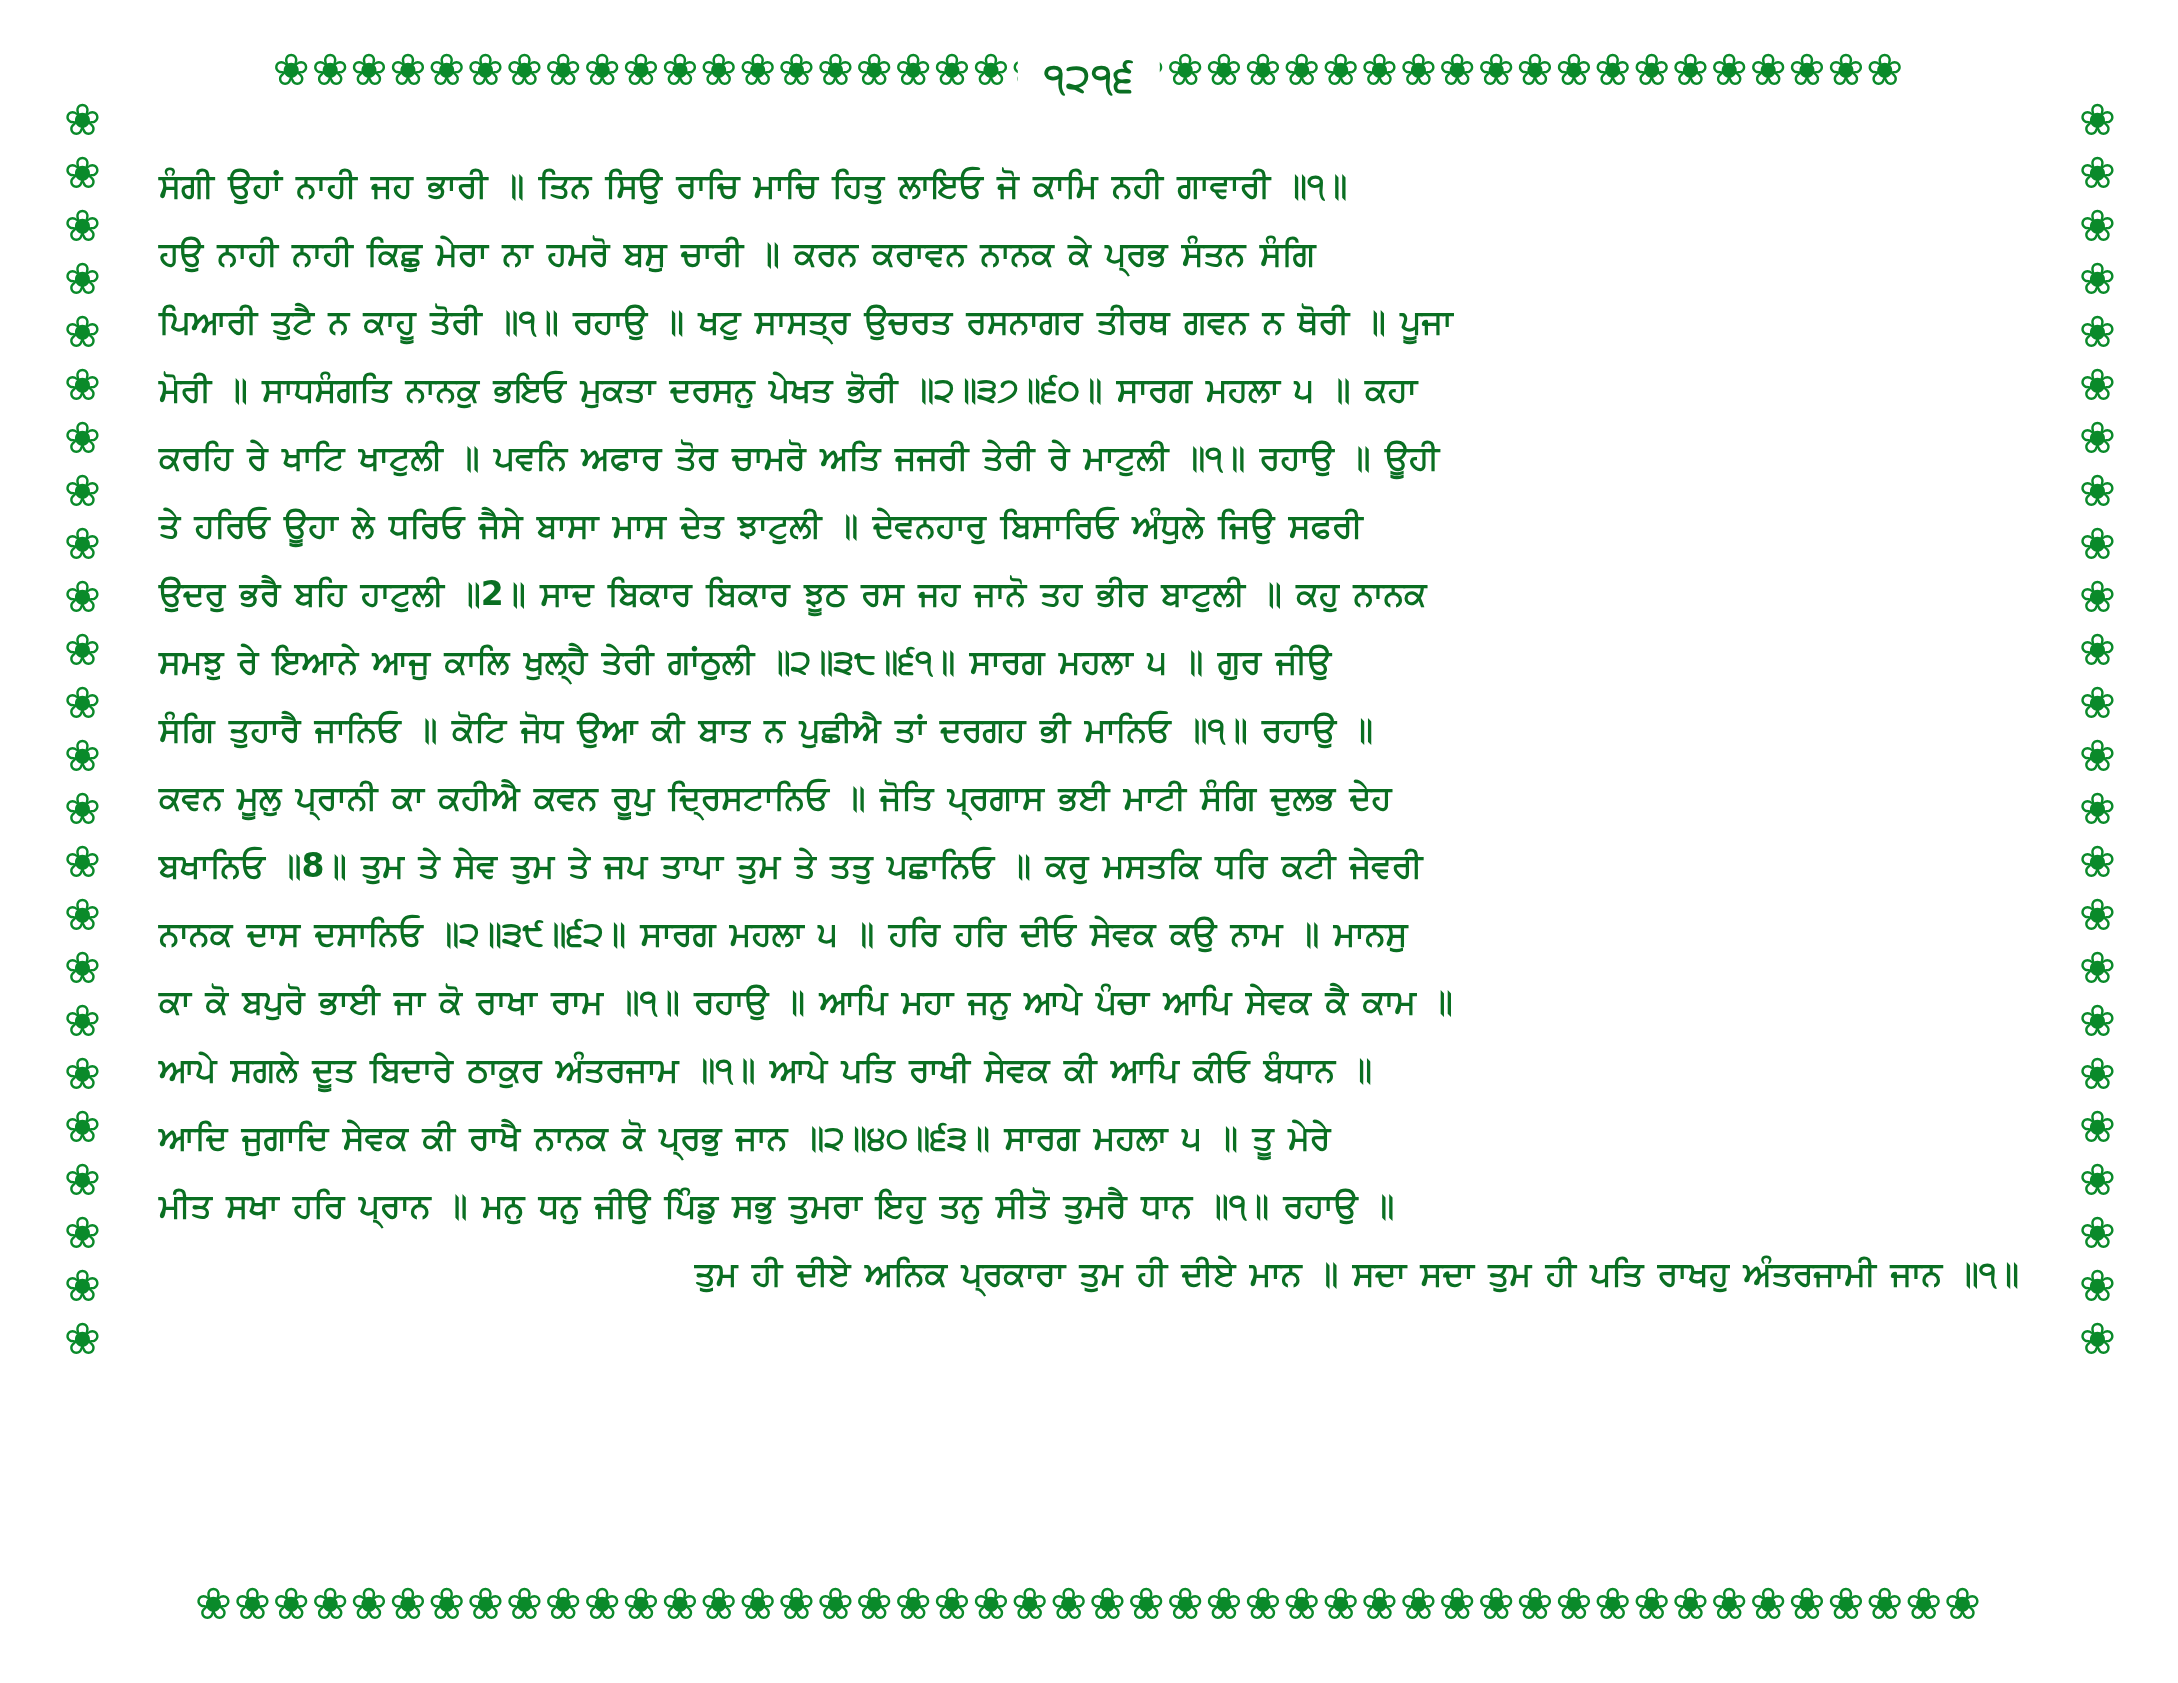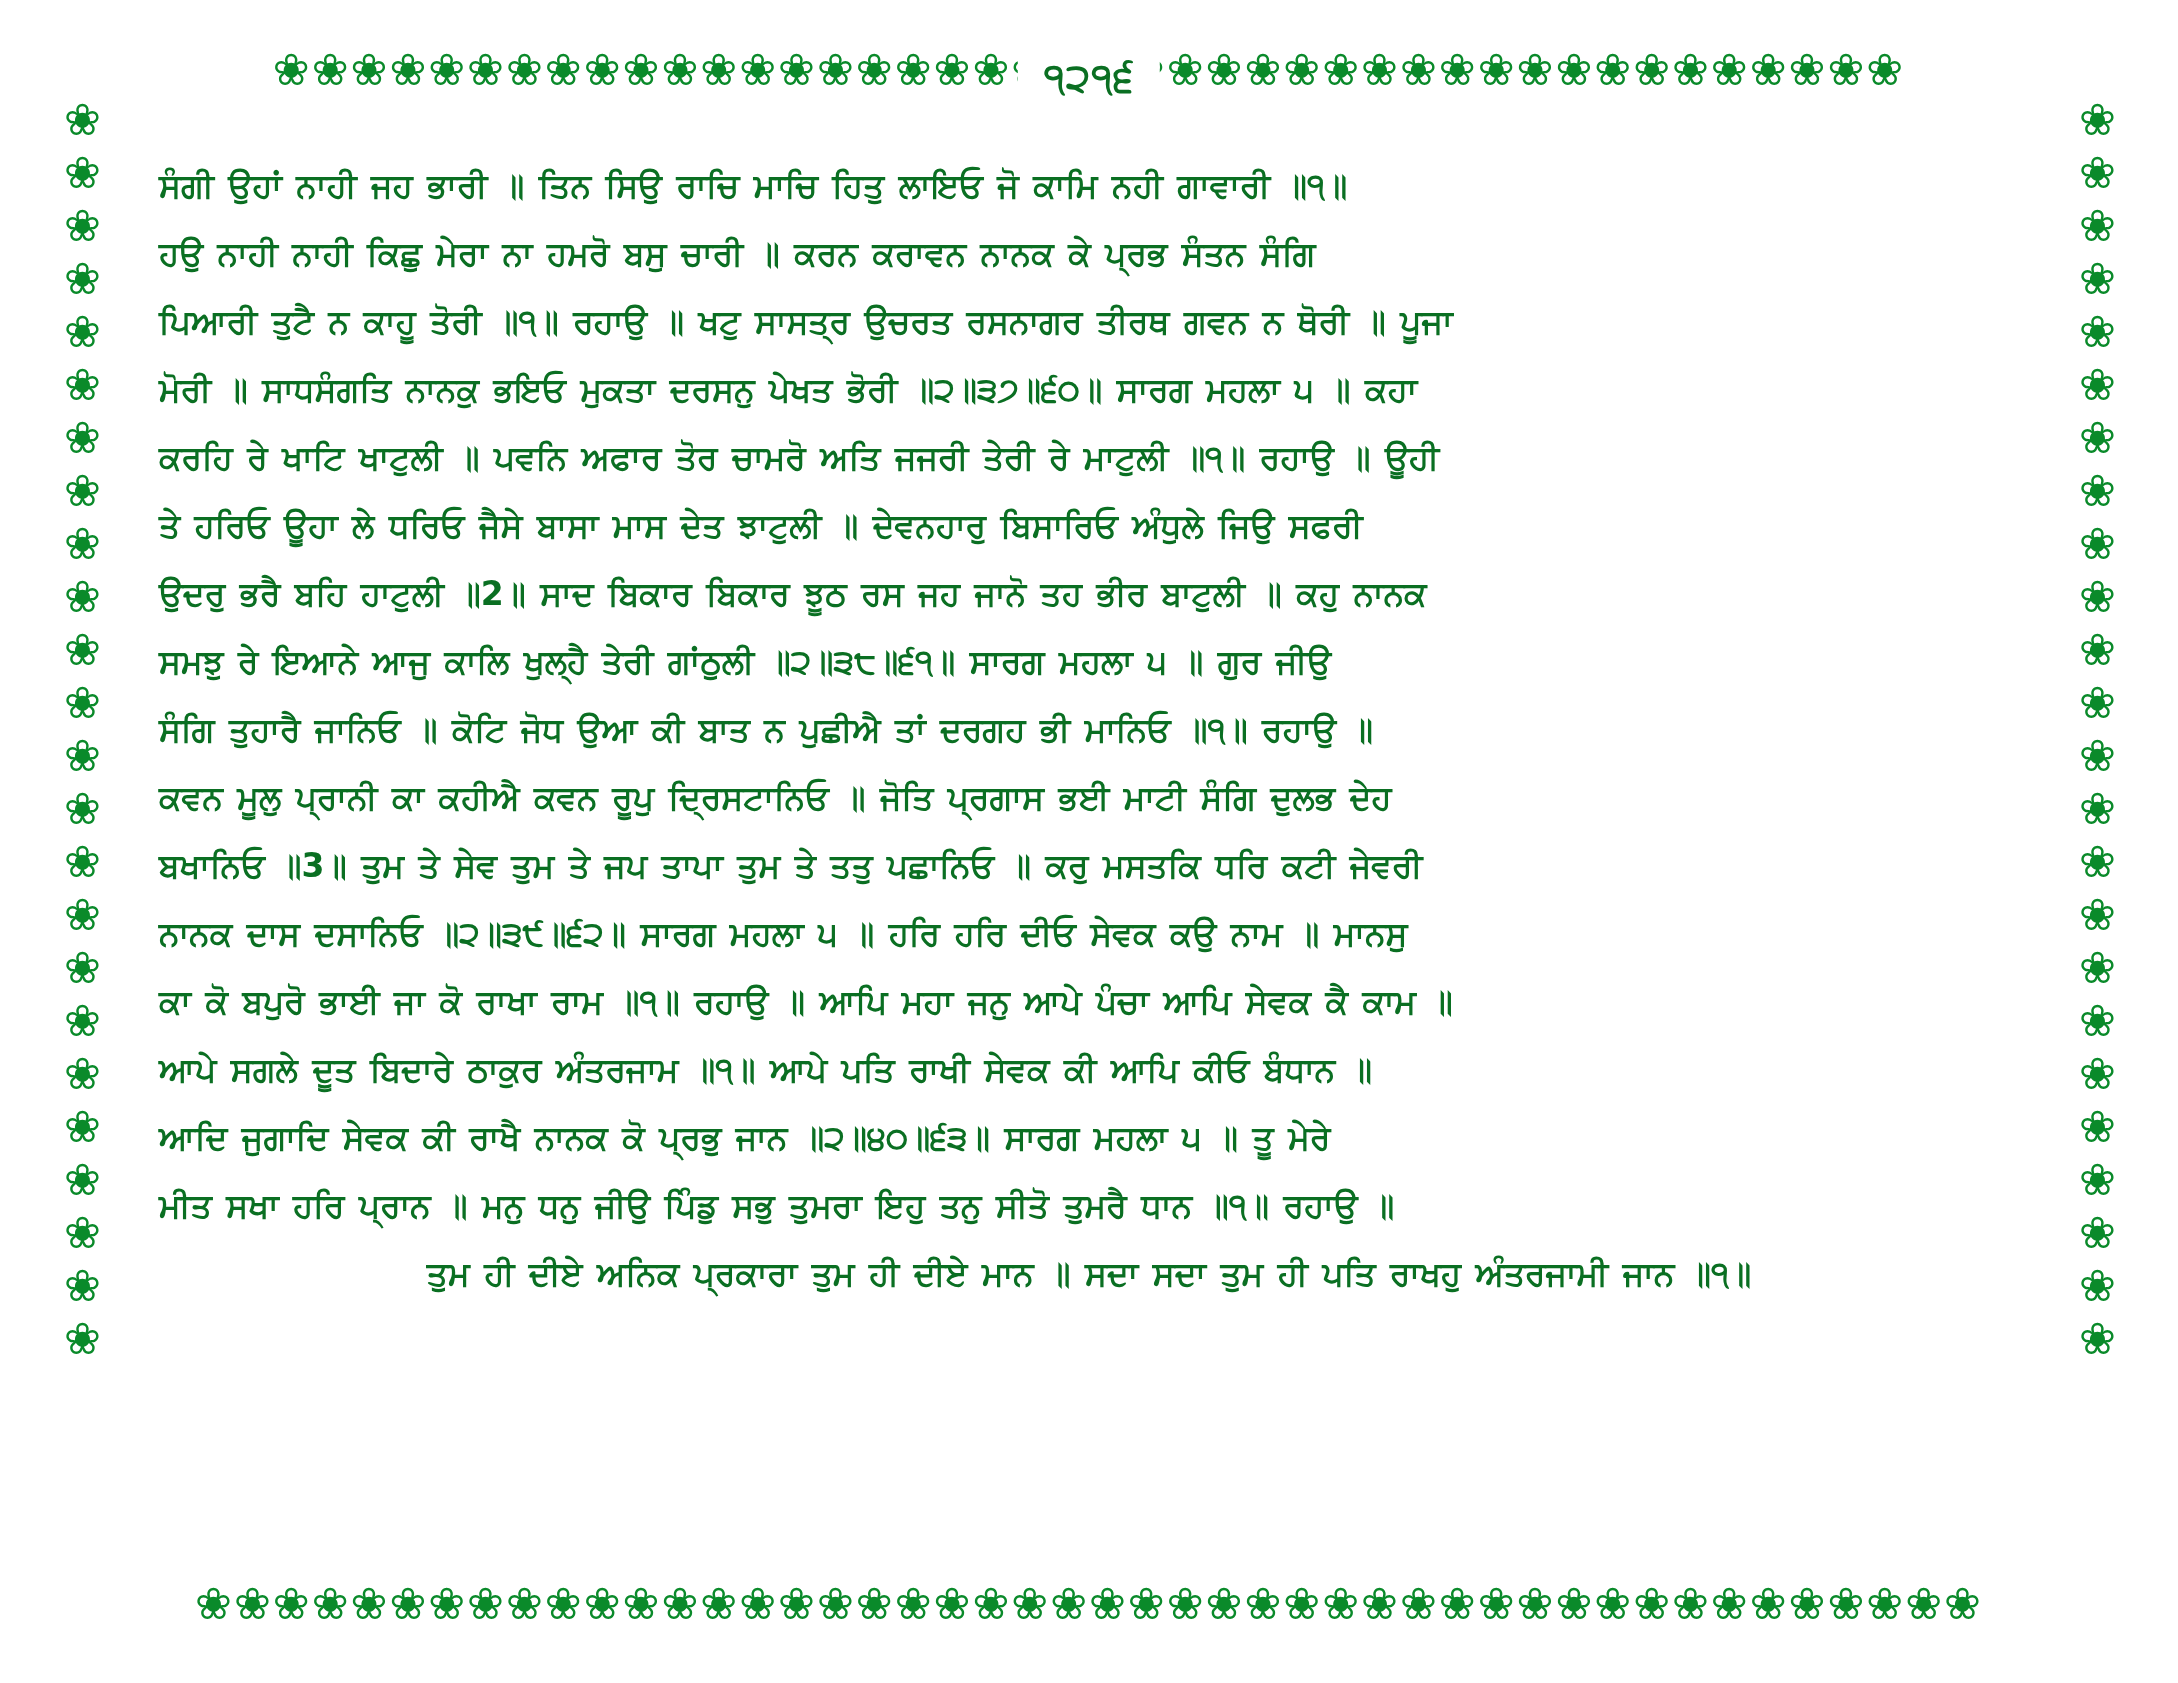--- a/index.html
+++ b/index.html
@@ -118,21 +118,21 @@
     text-align: justify;
     text-justify: inter-word;
     word-spacing: 3px;
     z-index: 3;
   }
   .text-body p {
     margin: 10px;
     padding: 0;
   }
   .text-body .last-line {
-    text-align: center;
+    text-align: right;
   }
 </style>
 </head>
 <body>
 
 <div class="page">
 
   <div class="border-frame">
     <div class="border-band band-top">❀❀❀❀❀❀❀❀❀❀❀❀❀❀❀❀❀❀❀❀❀❀❀❀❀❀❀❀❀❀❀❀❀❀❀❀❀❀❀❀❀❀</div>
     <div class="border-band band-bottom">❀❀❀❀❀❀❀❀❀❀❀❀❀❀❀❀❀❀❀❀❀❀❀❀❀❀❀❀❀❀❀❀❀❀❀❀❀❀❀❀❀❀❀❀❀❀</div>
@@ -147,21 +147,21 @@
     <p>ਸੰਗੀ ਉਹਾਂ ਨਾਹੀ ਜਹ ਭਾਰੀ ॥ ਤਿਨ ਸਿਉ ਰਾਚਿ ਮਾਚਿ ਹਿਤੁ ਲਾਇਓ ਜੋ ਕਾਮਿ ਨਹੀ ਗਾਵਾਰੀ ॥੧॥</p>
     <p>ਹਉ ਨਾਹੀ ਨਾਹੀ ਕਿਛੁ ਮੇਰਾ ਨਾ ਹਮਰੋ ਬਸੁ ਚਾਰੀ ॥ ਕਰਨ ਕਰਾਵਨ ਨਾਨਕ ਕੇ ਪ੍ਰਭ ਸੰਤਨ ਸੰਗਿ</p>
     <p>ਪਿਆਰੀ ਤੁਟੈ ਨ ਕਾਹੂ ਤੋਰੀ ॥੧॥ ਰਹਾਉ ॥ ਖਟੁ ਸਾਸਤ੍ਰ ਉਚਰਤ ਰਸਨਾਗਰ ਤੀਰਥ ਗਵਨ ਨ ਥੋਰੀ ॥ ਪੂਜਾ</p>
     <p>ਮੋਰੀ ॥ ਸਾਧਸੰਗਤਿ ਨਾਨਕੁ ਭਇਓ ਮੁਕਤਾ ਦਰਸਨੁ ਪੇਖਤ ਭੋਰੀ ॥੨॥੩੭॥੬੦॥ ਸਾਰਗ ਮਹਲਾ ੫ ॥ ਕਹਾ</p>
     <p>ਕਰਹਿ ਰੇ ਖਾਟਿ ਖਾਟੁਲੀ ॥ ਪਵਨਿ ਅਫਾਰ ਤੋਰ ਚਾਮਰੋ ਅਤਿ ਜਜਰੀ ਤੇਰੀ ਰੇ ਮਾਟੁਲੀ ॥੧॥ ਰਹਾਉ ॥ ਊਹੀ</p>
     <p>ਤੇ ਹਰਿਓ ਊਹਾ ਲੇ ਧਰਿਓ ਜੈਸੇ ਬਾਸਾ ਮਾਸ ਦੇਤ ਝਾਟੁਲੀ ॥ ਦੇਵਨਹਾਰੁ ਬਿਸਾਰਿਓ ਅੰਧੁਲੇ ਜਿਉ ਸਫਰੀ</p>
     <p>ਉਦਰੁ ਭਰੈ ਬਹਿ ਹਾਟੁਲੀ ॥2॥ ਸਾਦ ਬਿਕਾਰ ਬਿਕਾਰ ਝੂਠ ਰਸ ਜਹ ਜਾਨੋ ਤਹ ਭੀਰ ਬਾਟੁਲੀ ॥ ਕਹੁ ਨਾਨਕ</p>
     <p>ਸਮਝੁ ਰੇ ਇਆਨੇ ਆਜੁ ਕਾਲਿ ਖੁਲ੍ਹੈ ਤੇਰੀ ਗਾਂਠੁਲੀ ॥੨॥੩੮॥੬੧॥ ਸਾਰਗ ਮਹਲਾ ੫ ॥ ਗੁਰ ਜੀਉ</p>
     <p>ਸੰਗਿ ਤੁਹਾਰੈ ਜਾਨਿਓ ॥ ਕੋਟਿ ਜੋਧ ਉਆ ਕੀ ਬਾਤ ਨ ਪੁਛੀਐ ਤਾਂ ਦਰਗਹ ਭੀ ਮਾਨਿਓ ॥੧॥ ਰਹਾਉ ॥</p>
     <p>ਕਵਨ ਮੂਲੁ ਪ੍ਰਾਨੀ ਕਾ ਕਹੀਐ ਕਵਨ ਰੂਪੁ ਦ੍ਰਿਸਟਾਨਿਓ ॥ ਜੋਤਿ ਪ੍ਰਗਾਸ ਭਈ ਮਾਟੀ ਸੰਗਿ ਦੁਲਭ ਦੇਹ</p>
-    <p>ਬਖਾਨਿਓ ॥3॥ ਤੁਮ ਤੇ ਸੇਵ ਤੁਮ ਤੇ ਜਪ ਤਾਪਾ ਤੁਮ ਤੇ ਤਤੁ ਪਛਾਨਿਓ ॥ ਕਰੁ ਮਸਤਕਿ ਧਰਿ ਕਟੀ ਜੇਵਰੀ</p>
+    <p>ਬਖਾਨਿਓ ॥8॥ ਤੁਮ ਤੇ ਸੇਵ ਤੁਮ ਤੇ ਜਪ ਤਾਪਾ ਤੁਮ ਤੇ ਤਤੁ ਪਛਾਨਿਓ ॥ ਕਰੁ ਮਸਤਕਿ ਧਰਿ ਕਟੀ ਜੇਵਰੀ</p>
     <p>ਨਾਨਕ ਦਾਸ ਦਸਾਨਿਓ ॥੨॥੩੯॥੬੨॥ ਸਾਰਗ ਮਹਲਾ ੫ ॥ ਹਰਿ ਹਰਿ ਦੀਓ ਸੇਵਕ ਕਉ ਨਾਮ ॥ ਮਾਨਸੁ</p>
     <p>ਕਾ ਕੋ ਬਪੁਰੋ ਭਾਈ ਜਾ ਕੋ ਰਾਖਾ ਰਾਮ ॥੧॥ ਰਹਾਉ ॥ ਆਪਿ ਮਹਾ ਜਨੁ ਆਪੇ ਪੰਚਾ ਆਪਿ ਸੇਵਕ ਕੈ ਕਾਮ ॥</p>
     <p>ਆਪੇ ਸਗਲੇ ਦੂਤ ਬਿਦਾਰੇ ਠਾਕੁਰ ਅੰਤਰਜਾਮ ॥੧॥ ਆਪੇ ਪਤਿ ਰਾਖੀ ਸੇਵਕ ਕੀ ਆਪਿ ਕੀਓ ਬੰਧਾਨ ॥</p>
     <p>ਆਦਿ ਜੁਗਾਦਿ ਸੇਵਕ ਕੀ ਰਾਖੈ ਨਾਨਕ ਕੋ ਪ੍ਰਭੁ ਜਾਨ ॥੨॥੪੦॥੬੩॥ ਸਾਰਗ ਮਹਲਾ ੫ ॥ ਤੂ ਮੇਰੇ</p>
     <p>ਮੀਤ ਸਖਾ ਹਰਿ ਪ੍ਰਾਨ ॥ ਮਨੁ ਧਨੁ ਜੀਉ ਪਿੰਡੁ ਸਭੁ ਤੁਮਰਾ ਇਹੁ ਤਨੁ ਸੀਤੋ ਤੁਮਰੈ ਧਾਨ ॥੧॥ ਰਹਾਉ ॥</p>
     <p class="last-line">ਤੁਮ ਹੀ ਦੀਏ ਅਨਿਕ ਪ੍ਰਕਾਰਾ ਤੁਮ ਹੀ ਦੀਏ ਮਾਨ ॥ ਸਦਾ ਸਦਾ ਤੁਮ ਹੀ ਪਤਿ ਰਾਖਹੁ ਅੰਤਰਜਾਮੀ ਜਾਨ ॥੧॥</p>
   </div>
 
 </div>
 

